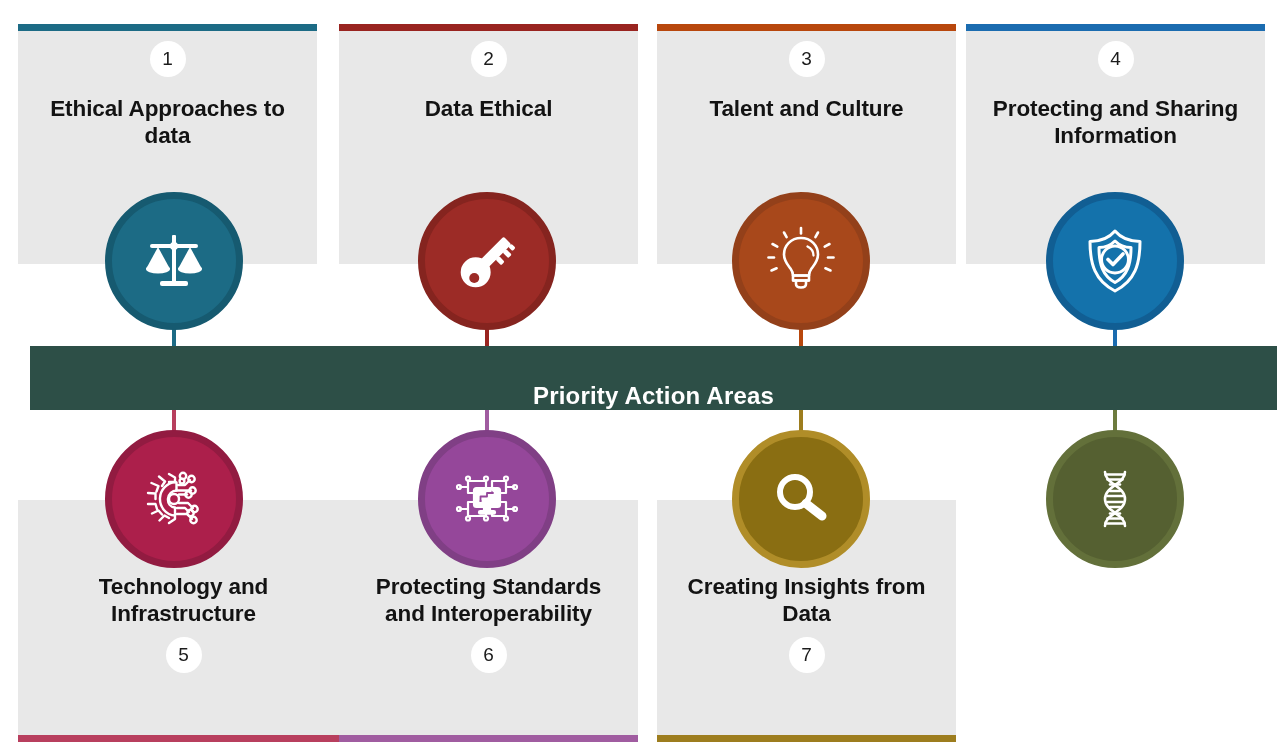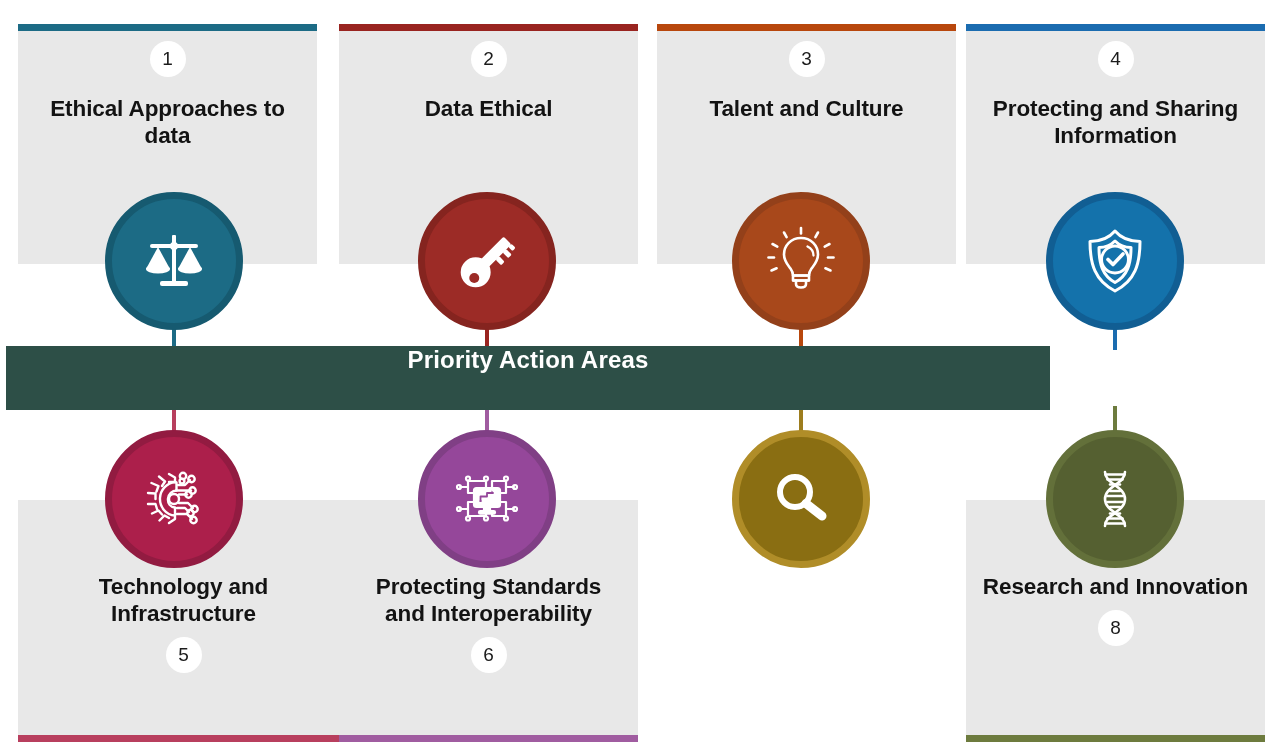--- a/index.html
+++ b/index.html
@@ -88,27 +88,27 @@
     border: 7px solid rgba(0,0,0,0.16);
     display: flex;
     align-items: center;
     justify-content: center;
   }
   .circle svg { display: block; }
 
   
   .banner {
     position: absolute;
-    left: 6px;
+    left: 30px;
     top: 346px;
-    width: 1044px;
+    width: 1247px;
     height: 64px;
     background: #2d4f47;
     display: flex;
-    align-items: flex-start;
+    align-items: flex-end;
     justify-content: center;
   }
   .banner-text {
     color: #ffffff;
     font-size: 24px;
     font-weight: 700;
     letter-spacing: 0.2px;
   }
 </style>
 </head>
@@ -284,37 +284,37 @@
           <circle cx="38" cy="58.5" r="2"></circle>
             <circle cx="58" cy="58.5" r="2"></circle>
           <circle cx="11" cy="27" r="2"></circle>
             <circle cx="11" cy="49" r="2"></circle>
           <circle cx="67" cy="27" r="2"></circle>
             <circle cx="67" cy="49" r="2"></circle>
         </g>
         </svg>
       </span>
     </div>
+    <div class="panel bot" style="left: 657px;">
+      <div class="panel-bar" style="background: rgb(157, 125, 30);"></div>
+      <div class="panel-body">
+        <div class="panel-title">Creating Insights from Data</div>
+        <div class="badge">7</div>
+      </div>
+    </div>
     <div class="connector" style="background: rgb(157, 125, 30); left: 799px; top: 406px; height: 50px;"></div>
     <div class="circle" style="left: 732px; top: 430px; background: rgb(138, 110, 18); border-color: rgb(176, 141, 40);">
       <span>
         <svg width="72" height="72" viewBox="0 0 72 72">
         <g fill="none" stroke="white" stroke-linecap="round">
           <circle cx="30" cy="29" r="15" stroke-width="6"></circle>
           <line x1="41" y1="40.5" x2="57" y2="53" stroke-width="9"></line>
         </g>
         </svg>
       </span>
-    </div>
-    <div class="panel bot" style="left: 966px;">
-      <div class="panel-bar" style="background: rgb(109, 123, 62);"></div>
-      <div class="panel-body">
-        <div class="panel-title">Research and Innovation</div>
-        <div class="badge">8</div>
-      </div>
     </div>
     <div class="connector" style="background: rgb(109, 123, 62); left: 1113px; top: 406px; height: 50px;"></div>
     <div class="circle" style="left: 1046px; top: 430px; background: rgb(85, 96, 49); border-color: rgb(99, 112, 58);">
       <span>
         <svg width="70" height="70" viewBox="0 0 70 70">
         <g fill="none" stroke="white" stroke-width="2.6" stroke-linecap="round">
           <path d="M25 8 C25 20 45 22 45 35 C45 48 25 50 25 62"></path>
           <path d="M45 8 C45 20 25 22 25 35 C25 48 45 50 45 62"></path>
           <line x1="25.5" y1="10.5" x2="44.5" y2="10.5"></line>
           <line x1="27.5" y1="15.5" x2="42.5" y2="15.5"></line>

